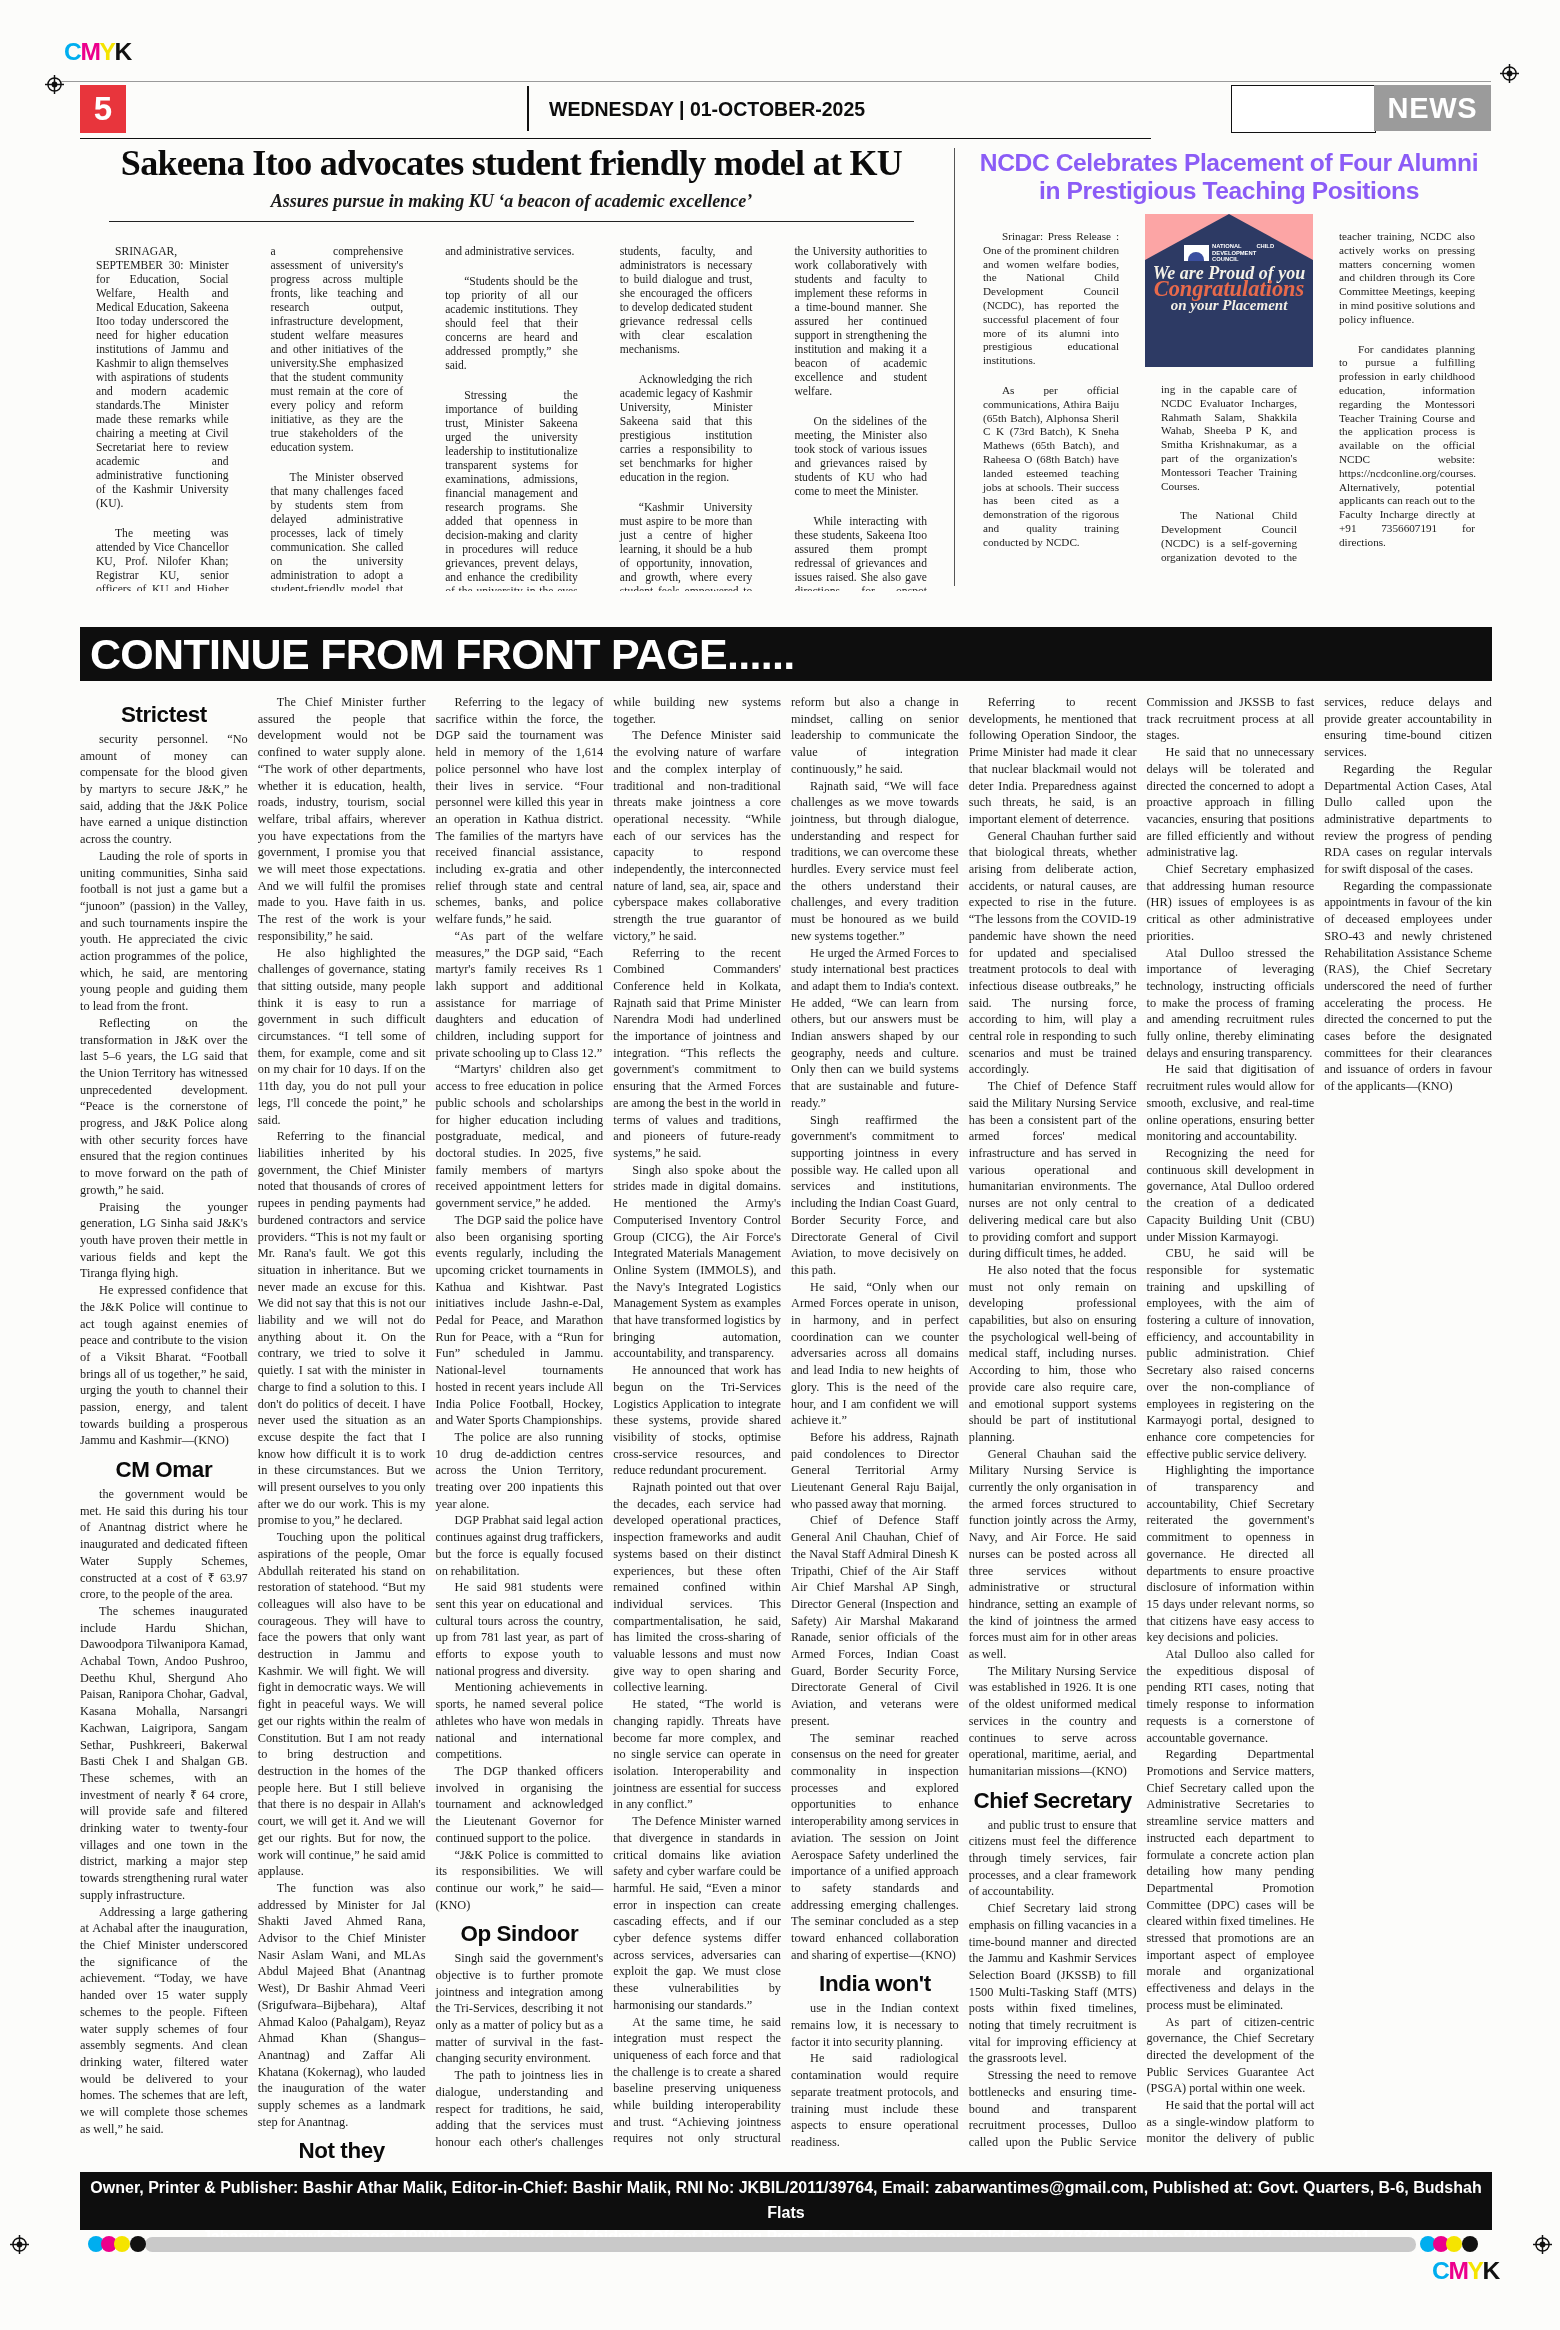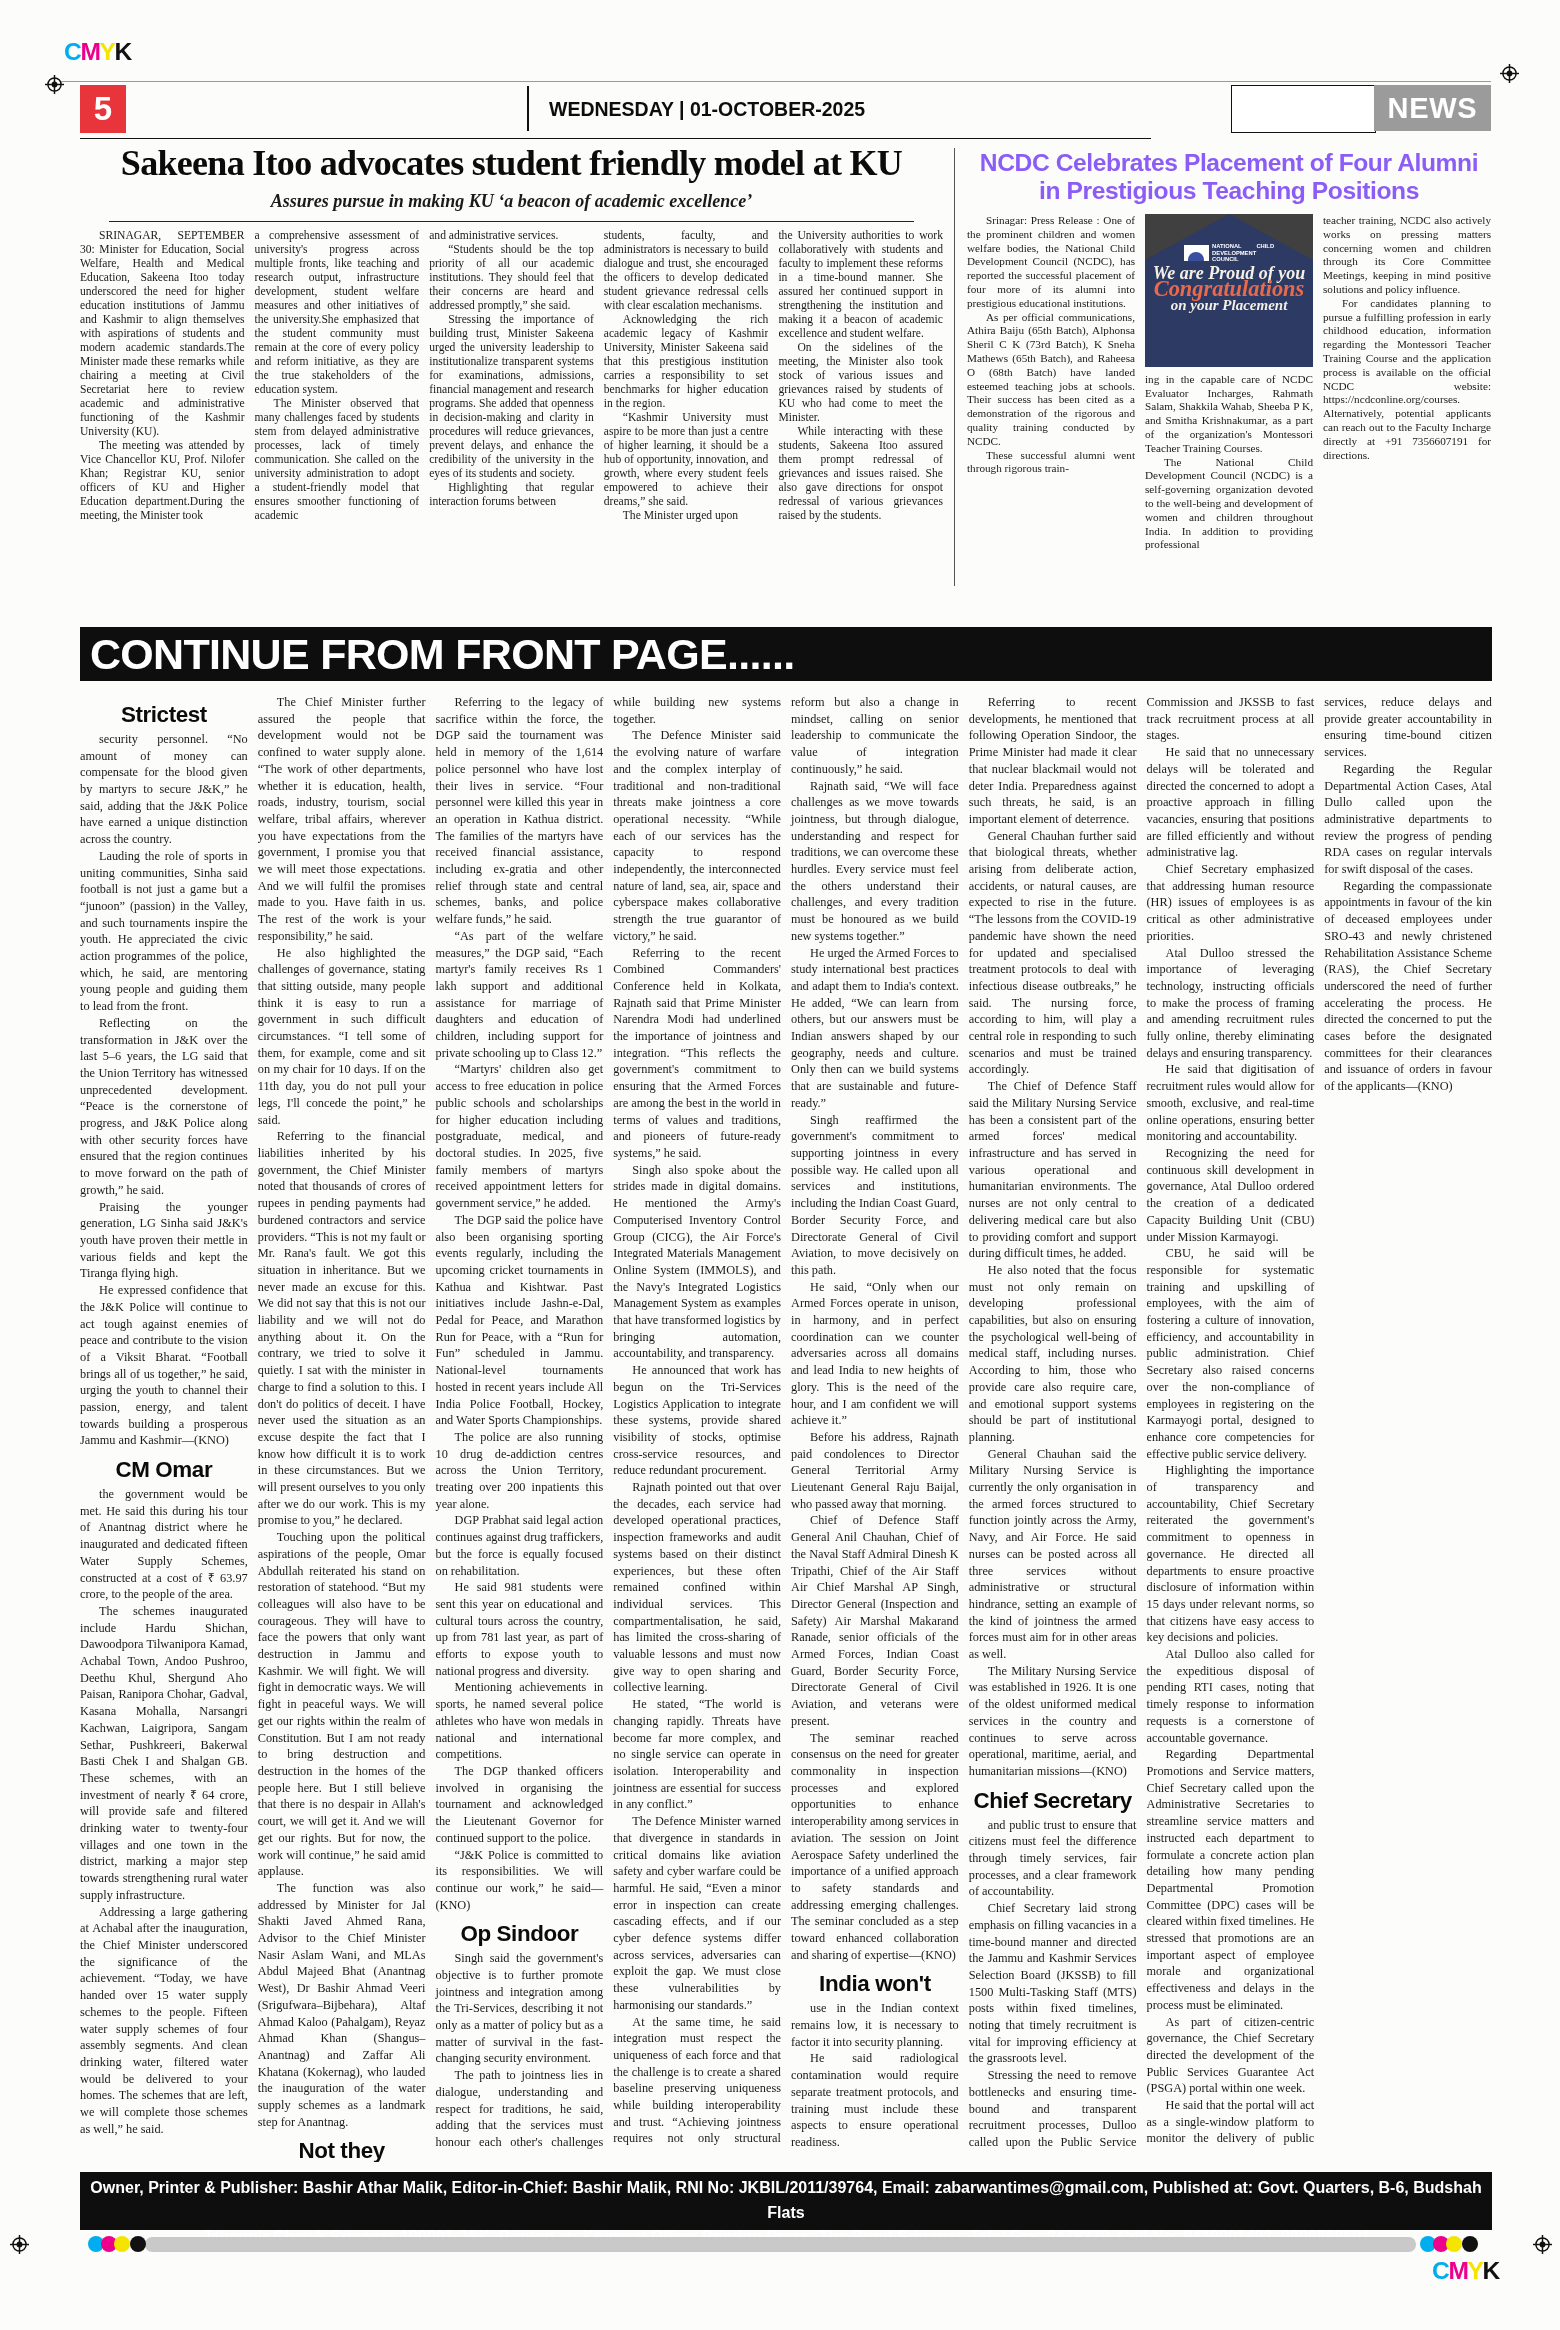--- a/index.html
+++ b/index.html
@@ -29,30 +29,30 @@
   .masthead-rule{position:absolute;left:80px;top:138px;width:1071px;height:1.4px;background:#111;}
   
   .lead{position:absolute;left:80px;top:145px;width:863px;}
   .lead-headline{font-family:"Liberation Serif",serif;font-weight:bold;font-size:36px;line-height:1.05;
                  text-align:center;letter-spacing:-0.7px;color:#0b0b0b;margin:0;}
   .lead-subhead{font-family:"Liberation Serif",serif;font-weight:bold;font-style:italic;font-size:18px;
                 text-align:center;margin:8.7px 29px 0 29px;padding-bottom:8.7px;border-bottom:1.4px solid #222;}
   .cols{display:flex;gap:10px;margin-top:7.2px;}
   .col{flex:1 1 0;height:362px;overflow:hidden;text-align:justify;font-size:11.6px;line-height:14px;
        -webkit-hyphens:auto;hyphens:auto;}
-  .col p{margin:0;text-indent:19px;}
+  .col p{margin:16px;text-indent:19px;}
   .col p.cont{text-indent:0;}
   .vert-divider{position:absolute;left:954px;top:148px;width:1.4px;height:438px;background:#555;}
   
   .ncdc{position:absolute;left:967px;top:149px;width:524px;}
   .ncdc-headline{font-family:"Liberation Sans",sans-serif;font-weight:bold;font-size:24.6px;line-height:1.12;
                  text-align:center;letter-spacing:-0.4px;color:#8b5cf6;margin:0;}
   .ncdc .cols{margin-top:10px;}
   .ncdc .col{height:352px;font-size:11.2px;line-height:13.8px;}
-  .congrats-frame{width:100%;height:153px;background:#404040;margin-bottom:5.8px;position:relative;}
+  .congrats-frame{width:100%;height:153px;background:#fca5a5;margin-bottom:5.8px;position:relative;}
   .congrats-penta{position:absolute;inset:0;background:#2d3a64;
                   clip-path:polygon(0 30%,50% 0,100% 30%,100% 100%,0 100%);
                   display:flex;flex-direction:column;align-items:center;justify-content:flex-start;
                   padding-top:29px;box-sizing:border-box;}
   .ncdc-logo{display:flex;align-items:center;gap:3.6px;margin-bottom:4.3px;}
   .logo-arc{width:24.6px;height:16px;background:#fff;display:inline-flex;align-items:flex-end;justify-content:center;overflow:hidden;}
   .logo-arc i{display:block;width:16px;height:8.7px;background:#3b4fa0;border-radius:16px 16px 0 0;}
   .logo-text{font-family:"Liberation Sans",sans-serif;font-weight:bold;font-size:5.8px;line-height:6.5px;
              color:#fff;width:62px;}
   .cg1{font-family:"Liberation Serif",serif;font-style:italic;font-weight:bold;font-size:18px;color:#f3f0e6;}

